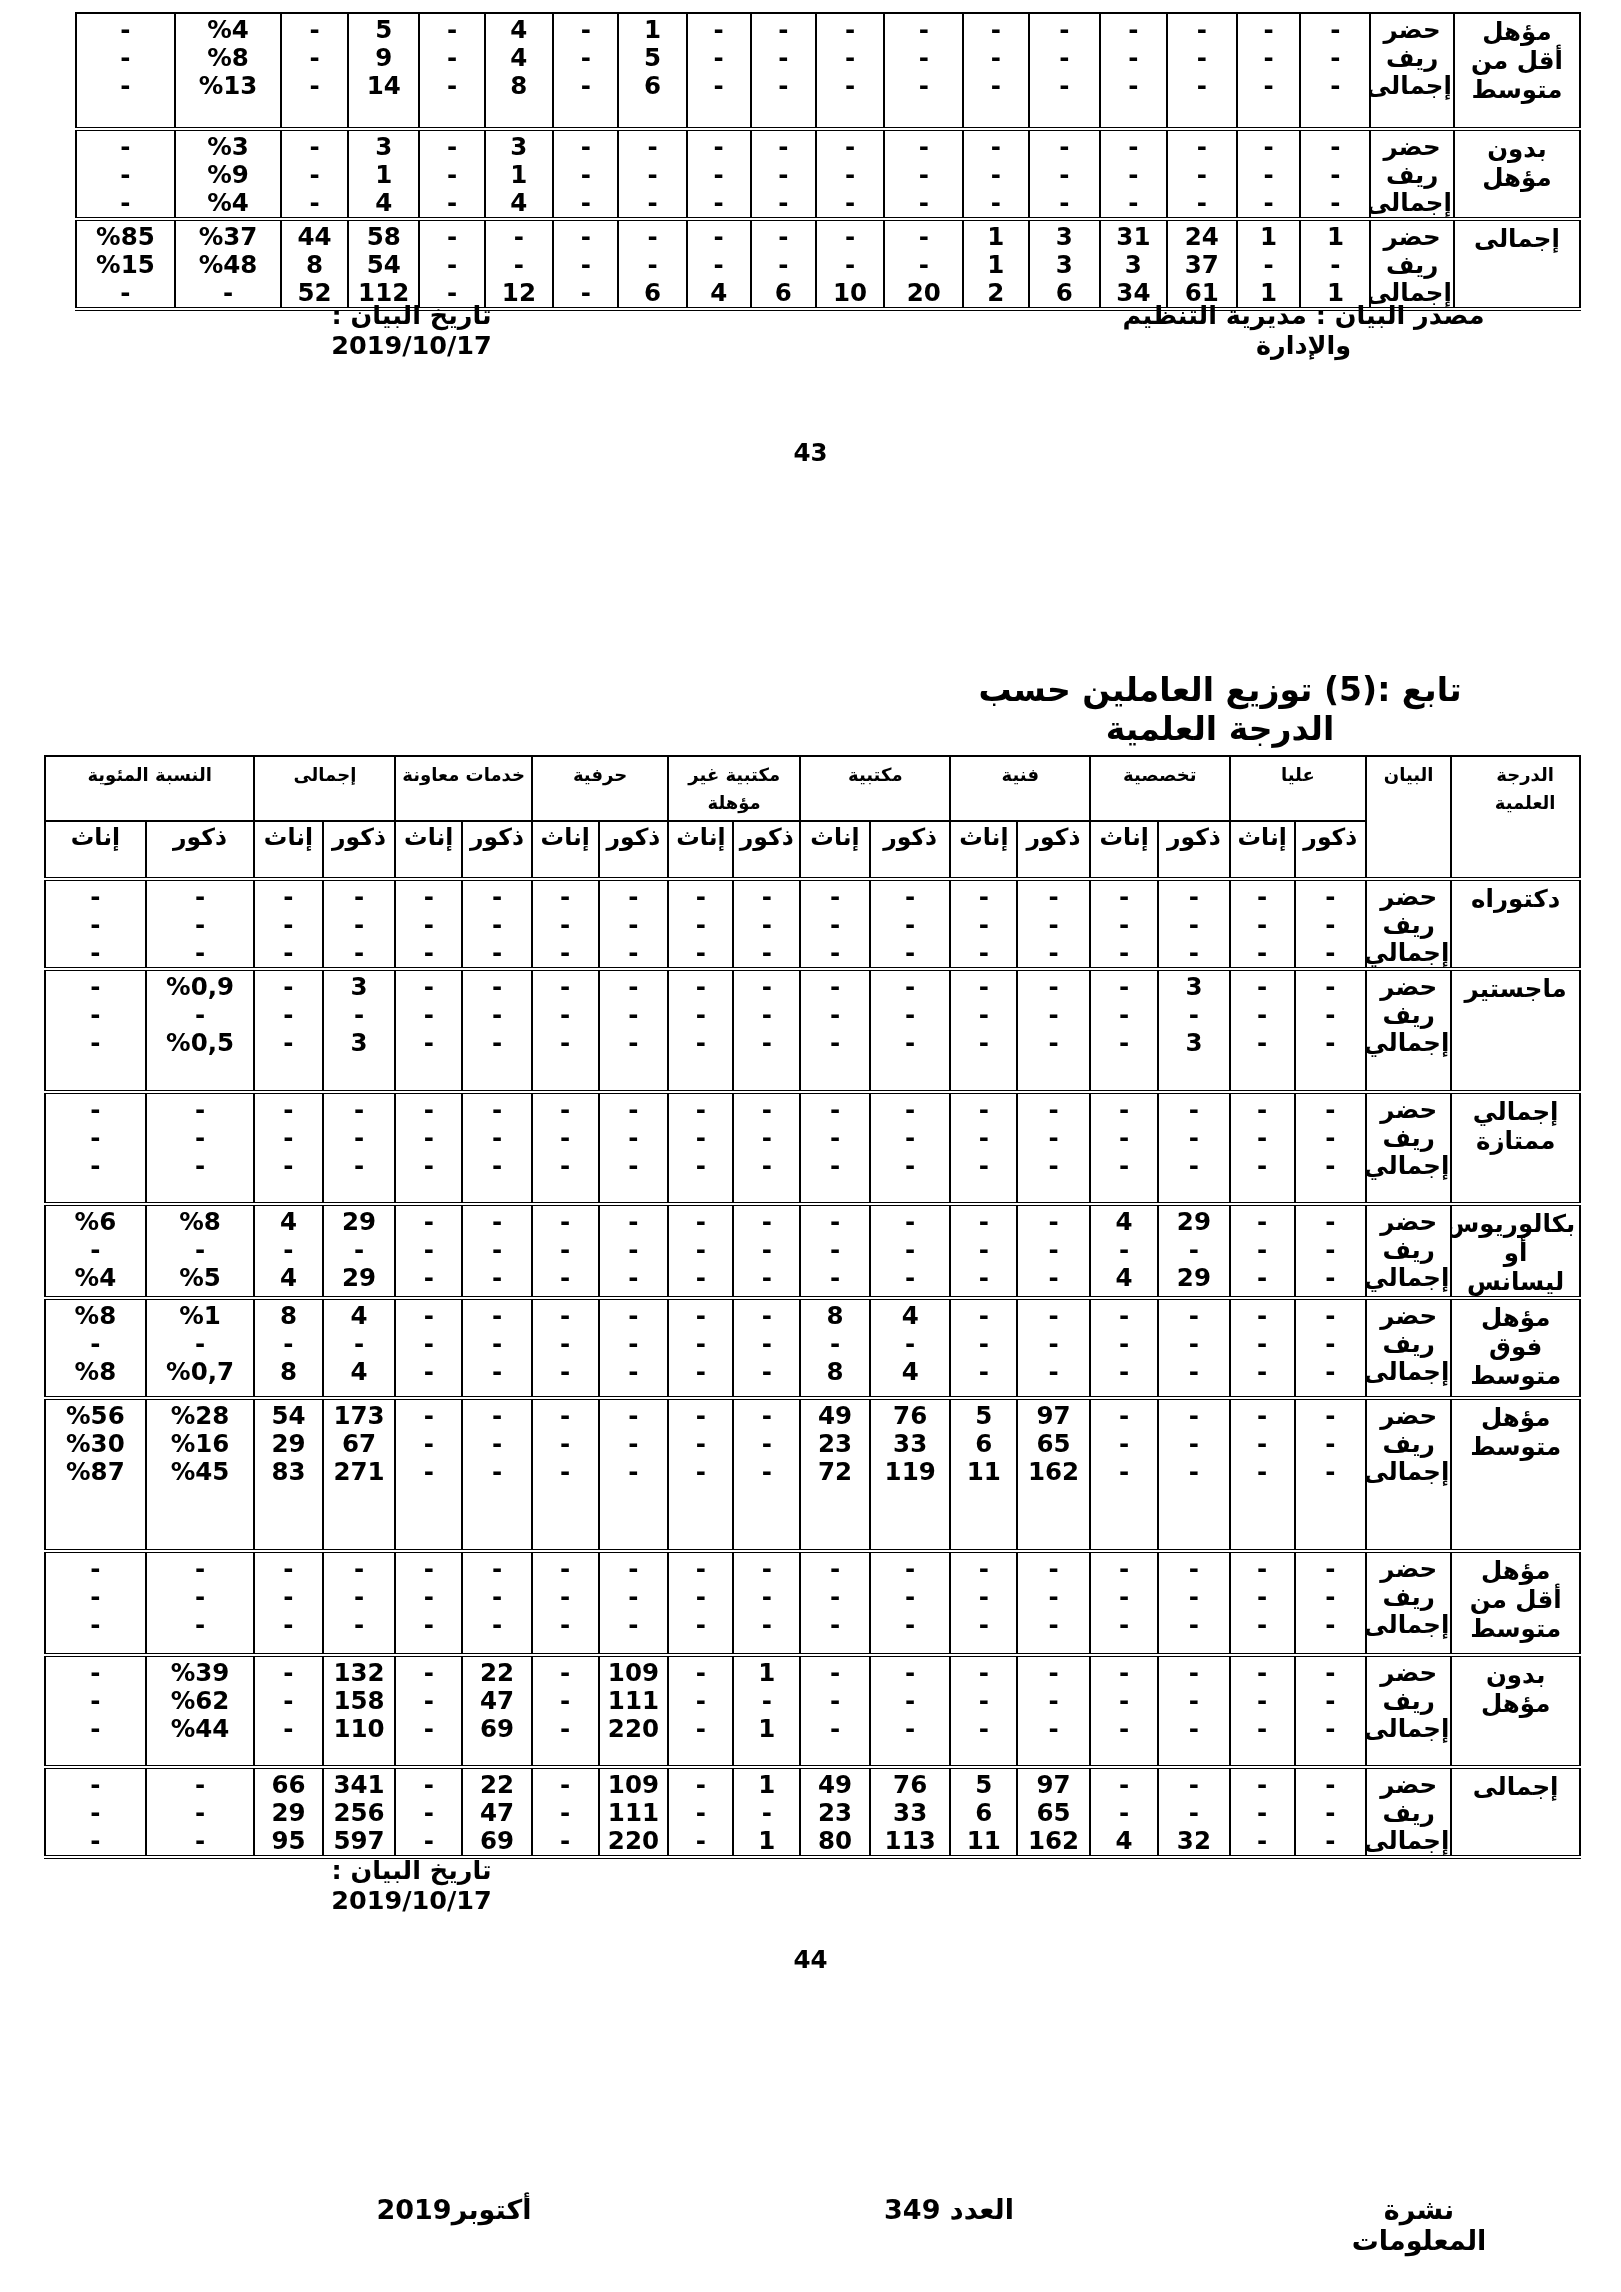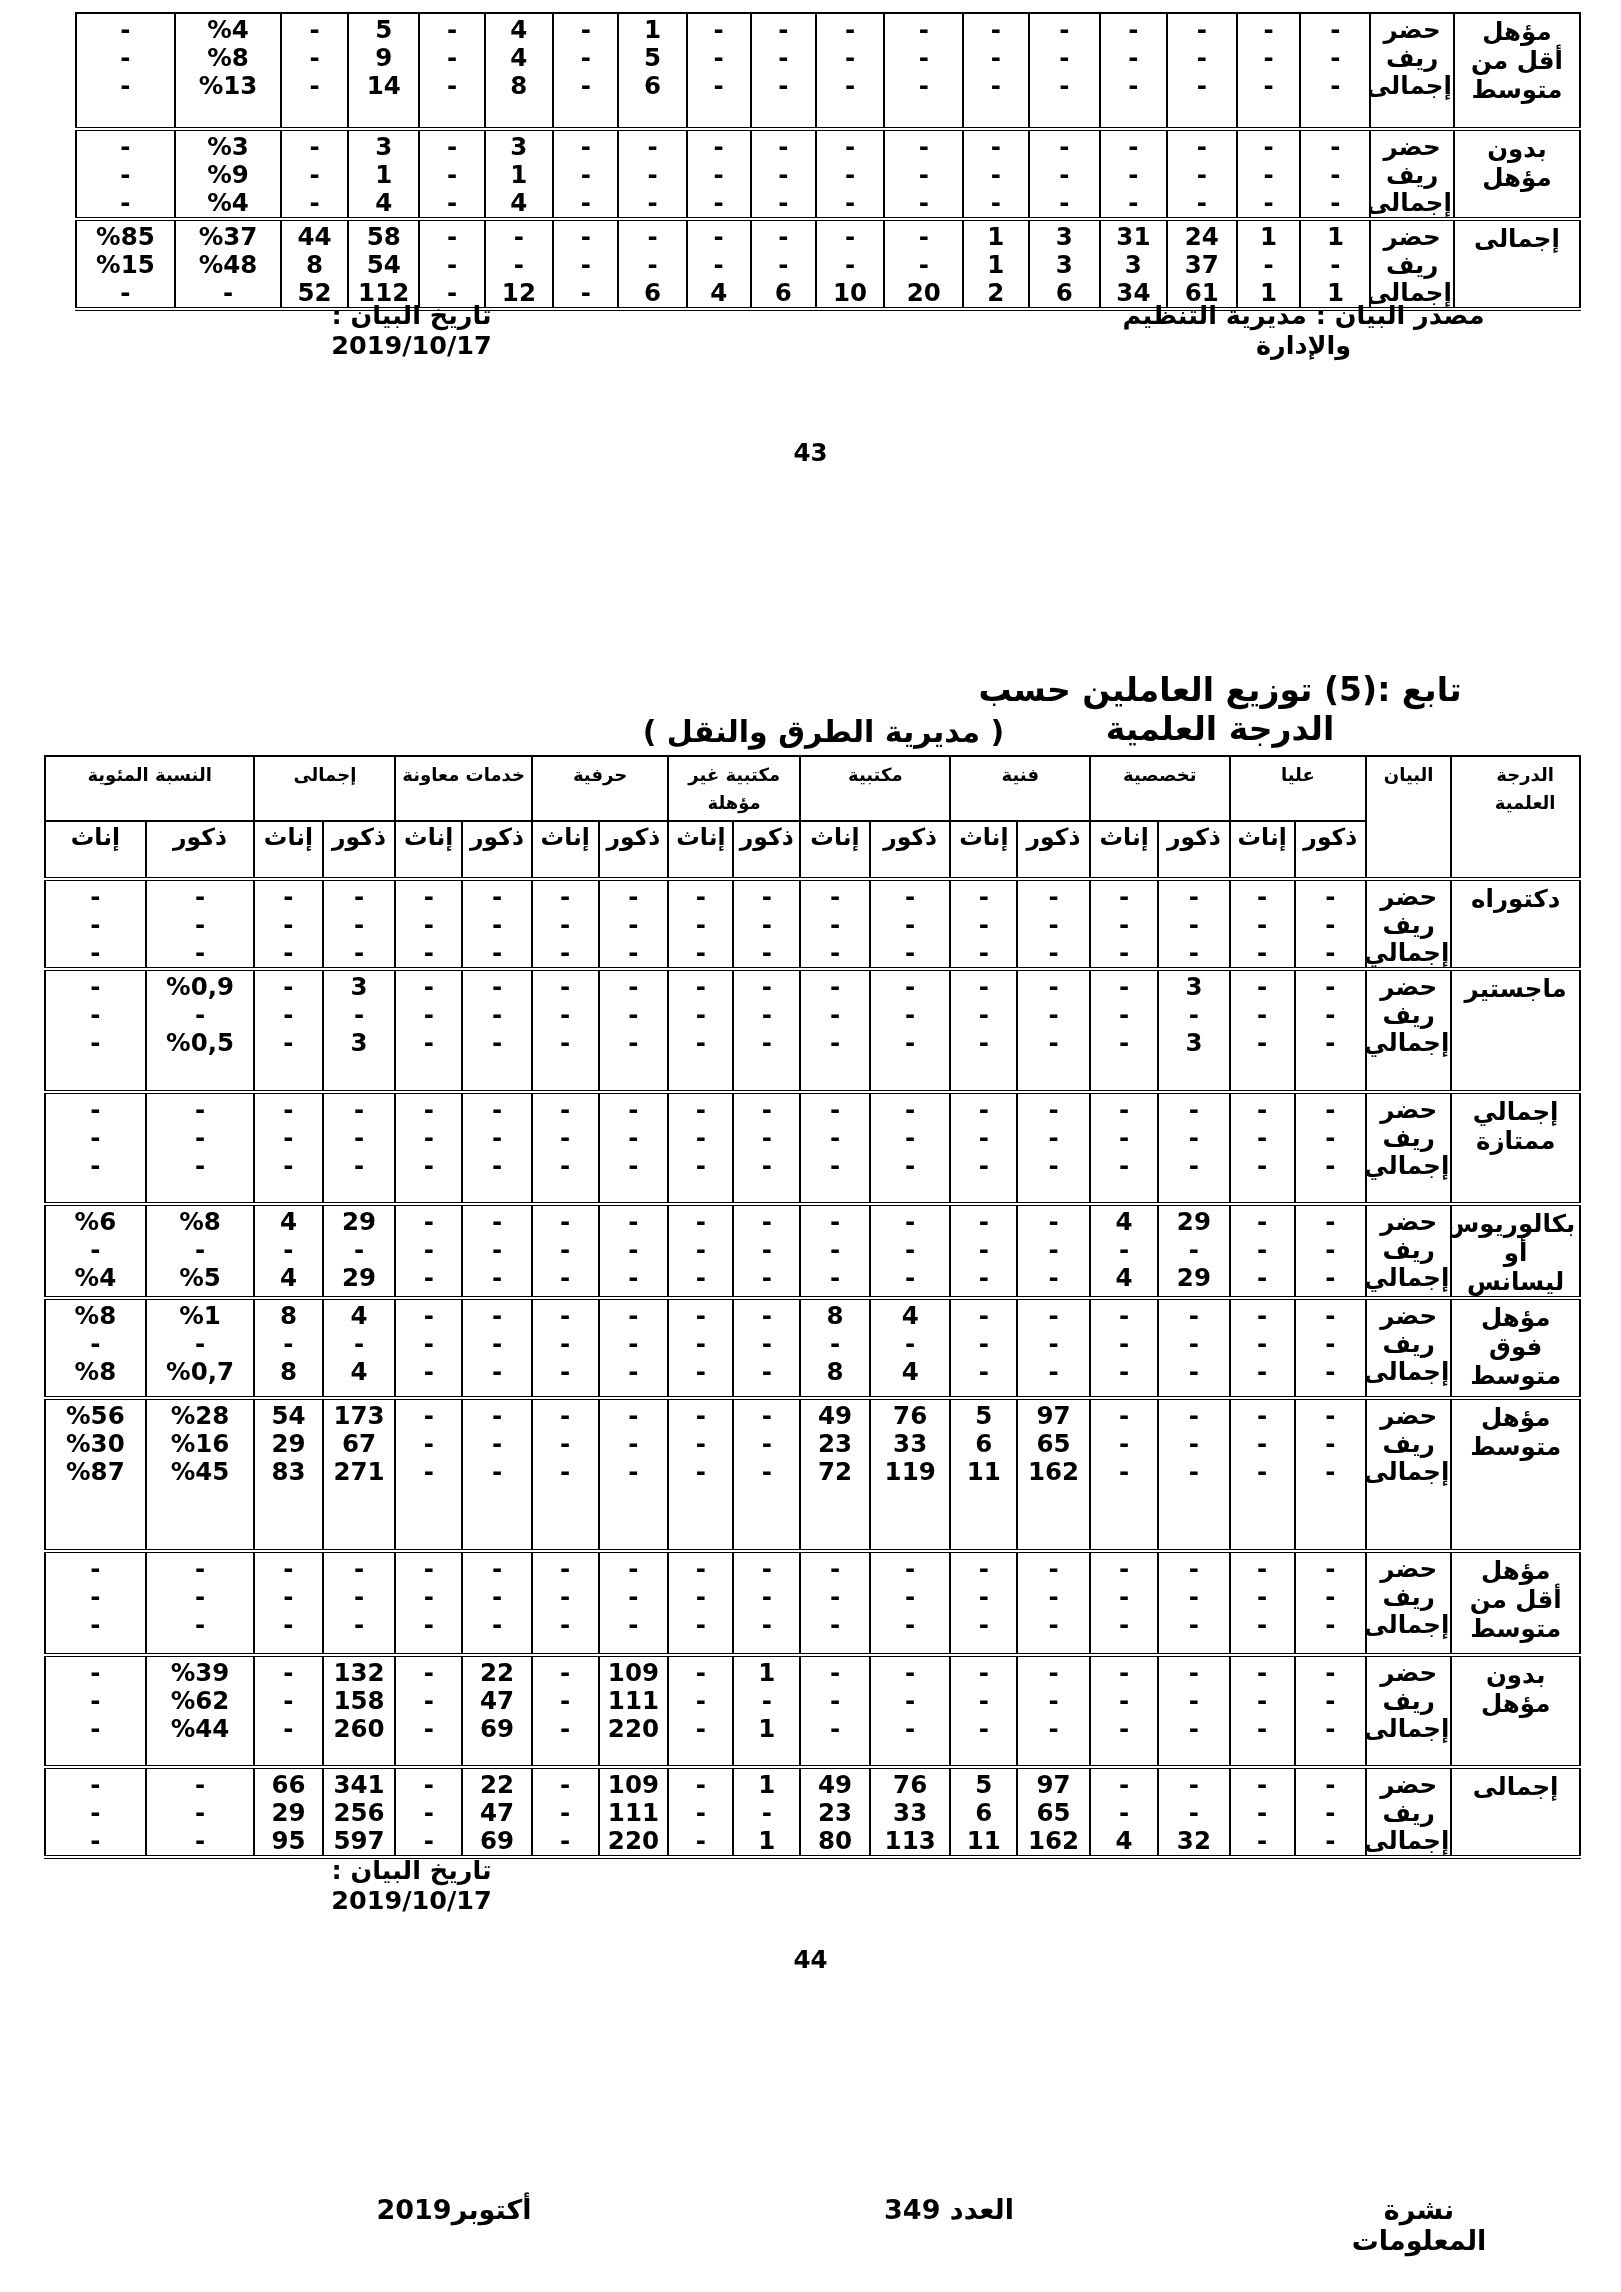--- a/index.html
+++ b/index.html
@@ -390,21 +390,20 @@
         </tr>
       </tbody>
     </table>
 
   <div class="abs src" style="top:300px;left:1083px;width:441px;">مصدر البيان : مديرية التنظيم والإدارة</div>
   <div class="abs dt" style="top:300px;left:250px;width:323px;">تاريخ البيان : 2019/10/17</div>
 
   <div class="abs pgnum" style="top:438px;">43</div>
 
   <div class="abs title" style="top:670px;left:931px;width:578px;">تابع :(5) توزيع العاملين حسب الدرجة العلمية</div>
-  <div class="abs subtitle" style="top:714px;left:598px;width:451px;">( مديرية الطرق والنقل )</div>
 
   <table id="t2">
     <colgroup>
       <col style="width:8.3%">
         <col style="width:5.5%">
       <col style="width:4.6%">
         <col style="width:4.2%">
       <col style="width:4.6%">
         <col style="width:4.4%">
       <col style="width:4.7%">
@@ -1233,21 +1232,21 @@
             <div class="line">69</div>
           </td>
           <td>
             <div class="line">-</div>
             <div class="line">-</div>
             <div class="line">-</div>
           </td>
           <td>
             <div class="line">132</div>
             <div class="line">158</div>
-            <div class="line">260</div>
+            <div class="line">110</div>
           </td>
           <td>
             <div class="line">-</div>
             <div class="line">-</div>
             <div class="line">-</div>
           </td>
           <td>
             <div class="line">%39</div>
             <div class="line">%62</div>
             <div class="line">%44</div>

